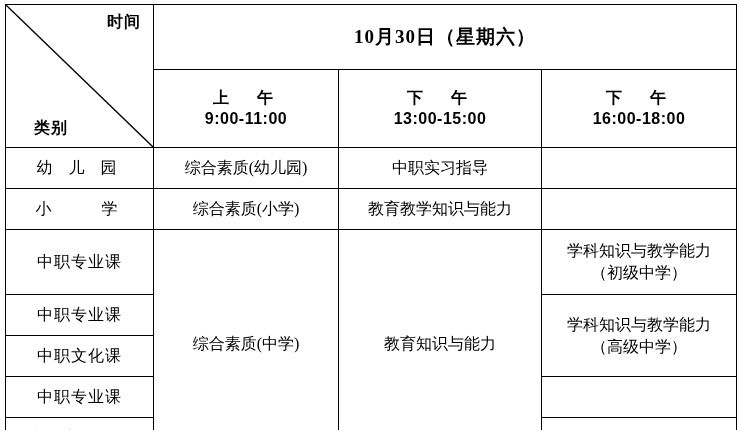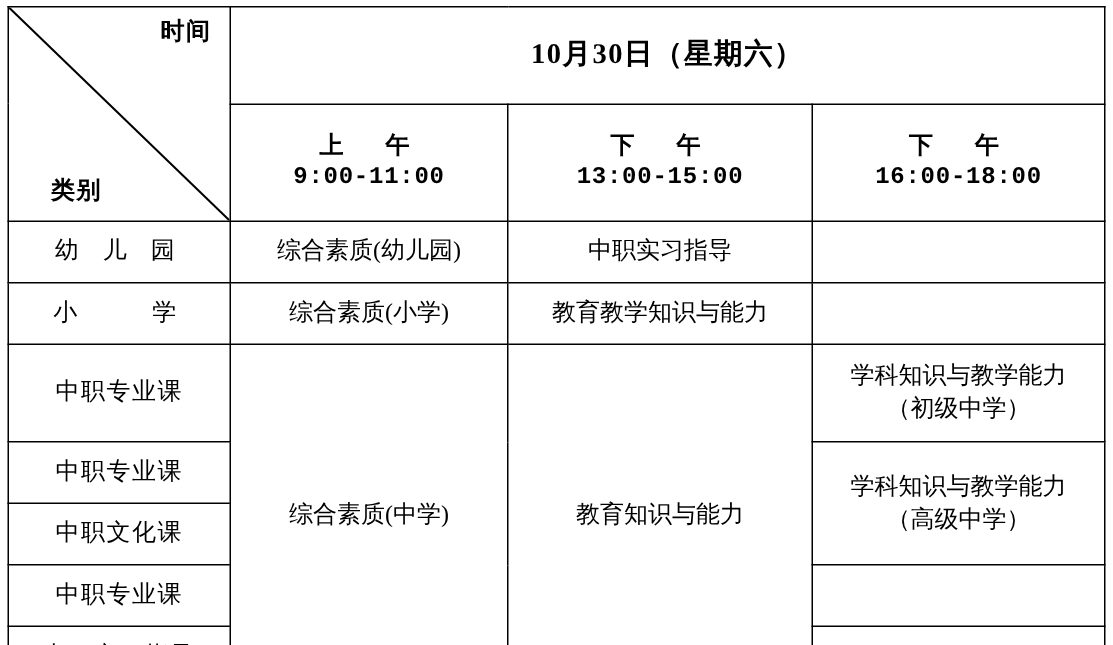--- a/index.html
+++ b/index.html
@@ -79,21 +79,21 @@
     font-size: 16px;
     font-weight: bold;
   }
   .sess-head .sess-name {
     display: block;
     letter-spacing: 6px;
     margin-bottom: 0;
   }
   .sess-head .sess-time {
     display: block;
-    font-family: Liberation Mono, monospace;
+    font-family: Liberation Sans, sans-serif;
     letter-spacing: 0.5px;
   }
 
   .cat-cell {
     font-size: 16px;
     letter-spacing: 1px;
     height: 36px;
   }
   .cat-wide {
     letter-spacing: 6px;

